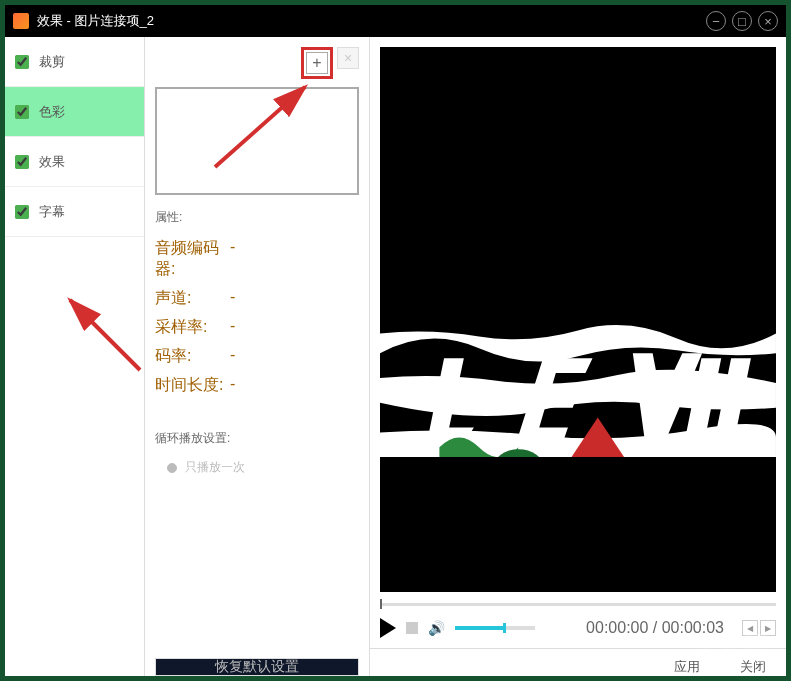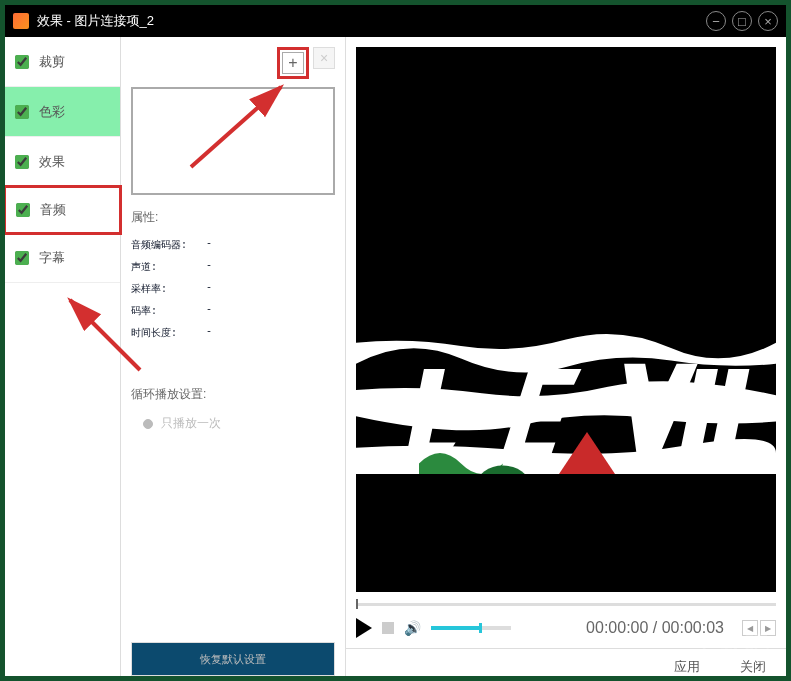--- a/index.html
+++ b/index.html
@@ -10,44 +10,44 @@
     .titlebar { background: #000; color: #fff; height: 32px; display: flex; align-items: center; padding: 0 8px; }
     .titlebar .app-icon { width: 16px; height: 16px; background: linear-gradient(135deg, #ff6b35, #f7931e); margin-right: 8px; border-radius: 2px; }
     .titlebar .title { flex: 1; font-size: 13px; }
     .titlebar .window-controls { display: flex; gap: 6px; }
     .titlebar .wc { width: 20px; height: 20px; border: 1px solid #888; border-radius: 50%; display: flex; align-items: center; justify-content: center; color: #aaa; font-size: 13px; cursor: pointer; }
     
     
     .content { flex: 1; display: flex; background: #fff; overflow: hidden; }
     
     
-    .sidebar { width: 116px; border-right: 1px solid #ddd; display: flex; flex-direction: column; }
+    .sidebar { width: 140px; border-right: 1px solid #ddd; display: flex; flex-direction: column; }
     .sidebar-item { height: 50px; display: flex; align-items: center; padding: 0 10px; border-bottom: 1px solid #eee; cursor: pointer; }
     .sidebar-item.selected { background: #86efac; }
     .sidebar-item input[type="checkbox"] { margin-right: 10px; accent-color: #4caf50; width: 14px; height: 14px; }
     .sidebar-item span { color: #575757; font-size: 13px; }
     .highlight-box { border: 3px solid #d32f2f; margin: -2px; }
     
     
     .middle-panel { width: 225px; border-right: 1px solid #ddd; padding: 10px 10px 0 10px; display: flex; flex-direction: column; position: relative; }
     .add-row { display: flex; justify-content: flex-end; gap: 4px; margin-bottom: 8px; }
     .add-btn-wrap { border: 3px solid #d32f2f; padding: 2px; }
     .add-btn { width: 22px; height: 22px; border: 1px solid #aaa; background: #fff; display: flex; align-items: center; justify-content: center; font-size: 16px; cursor: pointer; color: #666; }
     .del-btn { width: 22px; height: 22px; border: 1px solid #ddd; background: #f5f5f5; display: flex; align-items: center; justify-content: center; font-size: 14px; color: #ccc; }
     .preview-box { height: 108px; border: 2px solid #aaa; background: #fff; margin-bottom: 14px; }
     .section-label { color: #666; font-size: 12px; margin-bottom: 8px; }
-    .props { margin-bottom: 32px; }
-    .prop-row { display: flex; padding: 4px 0; color: #0f172a; font-size: 10px; font-family: Liberation Mono, monospace; }
+    .props { margin-bottom: 20px; }
+    .prop-row { display: flex; padding: 4px 0; color: #a16207; font-size: 16px; }
     .prop-label { width: 75px; }
     .prop-val { }
     .loop-section { margin-top: 10px; }
     .radio-row { display: flex; align-items: center; padding: 4px 0 4px 12px; color: #bbb; font-size: 12px; }
     .radio-dot { width: 10px; height: 10px; border-radius: 50%; border: 1px solid #ccc; margin-right: 8px; }
     .radio-dot.filled { background: #bbb; border-color: #bbb; }
-    .restore-btn { margin-top: auto; height: 34px; border: 1px solid #ddd; background: #0c4a6e; color: #bbb; font-size: 11px; display: flex; align-items: center; justify-content: center; margin-bottom: 0; }
+    .restore-btn { margin-top: auto; height: 18px; border: 1px solid #ddd; background: #0f172a; color: #bbb; font-size: 14px; display: flex; align-items: center; justify-content: center; margin-bottom: 0; }
     
     
     .arrow-svg { position: absolute; pointer-events: none; }
     
     
     .video-panel { flex: 1; display: flex; flex-direction: column; background: #fff; }
     .video-area { flex: 1; background: #000; margin: 10px 10px 0 10px; position: relative; overflow: hidden; display: flex; align-items: center; justify-content: center; }
     .video-frame { width: 100%; height: 280px; background: #000; position: relative; }
     .video-content { position: absolute; inset: 0; }
     
@@ -96,24 +96,20 @@
         <span>裁剪</span>
       </div>
       <div class="sidebar-item selected">
         <input type="checkbox" checked="" style="">
         <span>色彩</span>
       </div>
       <div class="sidebar-item">
         <input type="checkbox" checked="" style="">
         <span>效果</span>
       </div>
-      <div class="sidebar-item highlight-box">
-        <input type="checkbox" checked="" style="">
-        <span>音频</span>
-      </div>
       <div class="sidebar-item">
         <input type="checkbox" checked="" style="">
         <span>字幕</span>
       </div>
     </div>
 
     <div class="middle-panel">
       <div class="add-row">
         <div class="add-btn-wrap">
           <div class="add-btn">+</div>

